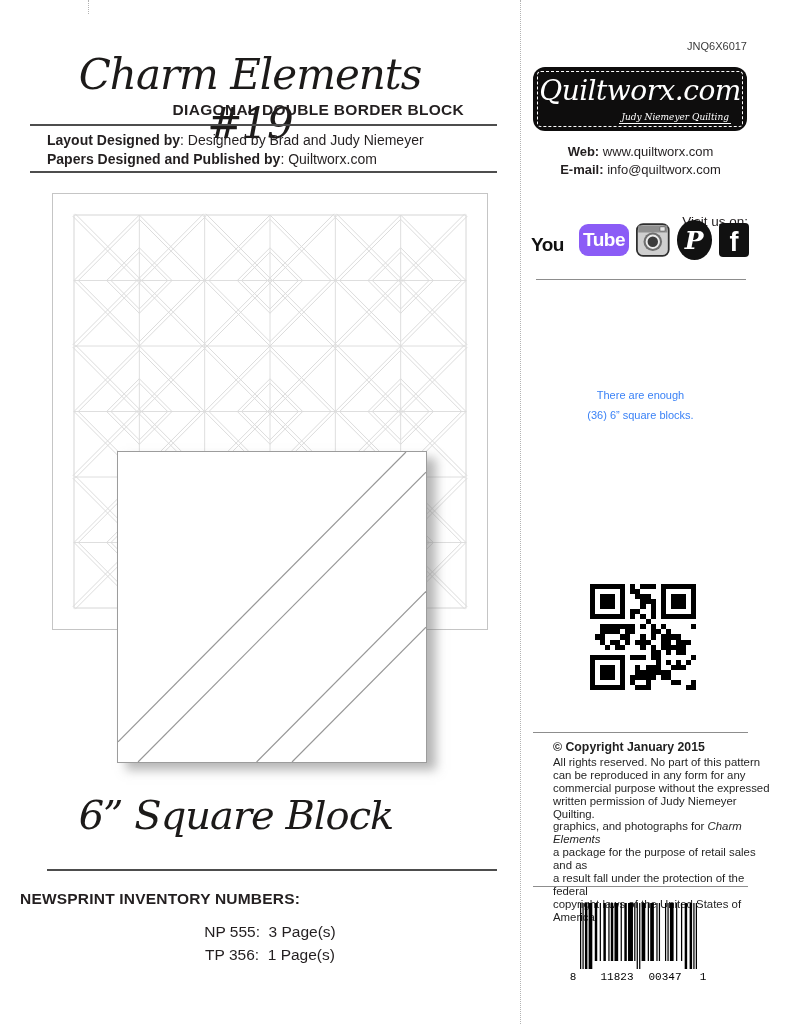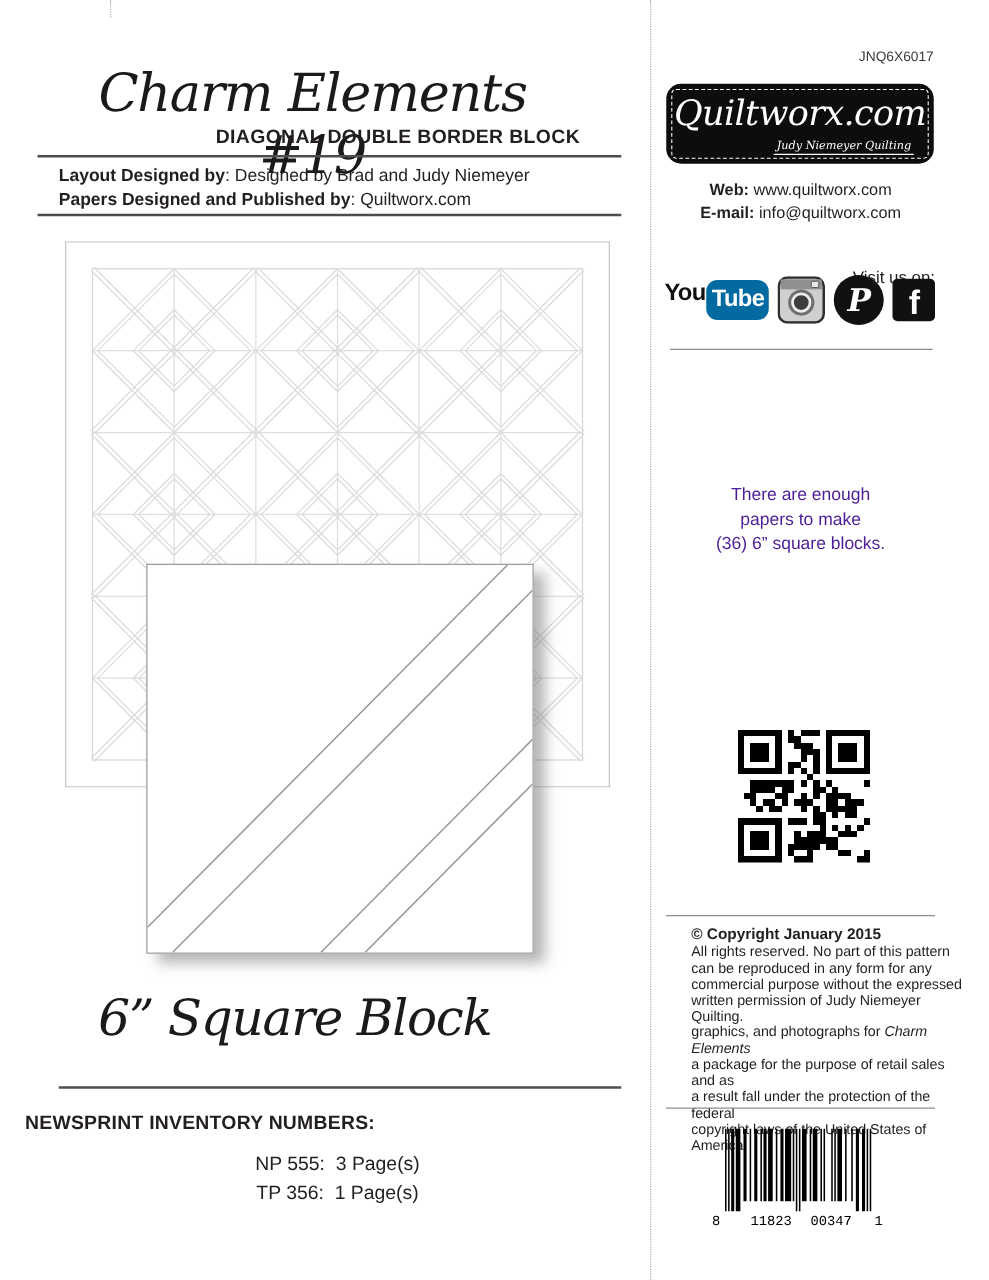--- a/index.html
+++ b/index.html
@@ -51,31 +51,31 @@
     color:#ffffff; font-size:28px; letter-spacing:-.5px;
   }
   .logo-tagline {
     position:absolute; right:16px; bottom:7px; color:#ffffff; font-size:9px;
     font-family:"DejaVu Serif", serif; font-style:italic;
     border-bottom:1px solid #ffffff; padding:0 2px 1px 2px;
   }
   .contact { left:533px; top:143px; width:215px; text-align:center; font-size:13px; line-height:18px; }
   .visit   { left:533px; top:214px; width:215px; text-align:right; font-size:13.5px; }
   .social  { left:531px; top:219px; width:218px; height:42px; display:flex; align-items:center; justify-content:center; gap:7px; }
-  .yt { display:flex; align-items:flex-start; gap:1px; cursor:pointer; }
+  .yt { display:flex; align-items:flex-end; gap:15px; cursor:pointer; }
   .yt-you { font-weight:bold; font-size:19px; color:#111; letter-spacing:-.5px; }
-  .yt-tube { width:50px; height:32px; background:#0369a1; border-radius:9px; color:#fff; font-weight:bold;
+  .yt-tube { width:50px; height:32px; background:#8b5cf6; border-radius:9px; color:#fff; font-weight:bold;
              font-size:19px; display:flex; align-items:center; justify-content:center; letter-spacing:-.5px; }
   .ig, .pin, .fb { cursor:pointer; }
   .pin { width:40px; height:40px; border-radius:50%; background:#111; color:#fff; display:flex; align-items:center; justify-content:center;
          font-family:"DejaVu Serif", serif; font-style:italic; font-weight:bold; font-size:25px; }
   .fb  { width:34px; height:34px; border-radius:4px; background:#111; color:#fff; font-weight:bold; font-size:27px;
          display:flex; align-items:flex-end; justify-content:center; line-height:30px; font-family:"Liberation Sans",sans-serif; }
   .soc-rule { left:536px; top:279px; width:210px; }
-  .papers-note { left:533px; top:386px; width:215px; text-align:center; font-size:14px; line-height:19.5px; color:#4c1d95; }
+  .papers-note { left:533px; top:386px; width:215px; text-align:center; font-size:11px; line-height:19.5px; color:#3b82f6; }
   .qr { left:590px; top:584px; }
   .cp-rule-top { left:533px; top:732px; width:215px; }
   .copyright { left:533px; top:741px; width:217px; font-size:11.4px; line-height:12.9px; color:#1f1f1f;margin-left:20px; }
   .copyright .cp-title { font-weight:bold; font-size:12.3px; margin-bottom:2px; }
   .copyright i { font-style:italic; }
   .cp-rule-bot { left:533px; top:886px; width:215px; }
   .barcode { left:563px; top:901px; }
 </style>
 </head>
 <body>
@@ -231,21 +231,20 @@
       </div>
     <div class="fb">
         <span>f</span>
       </div>
   </div>
 
   <div class="abs soc-rule rule-mid"></div>
 
   <div class="abs papers-note">
     <div>There are enough</div>
-    <div>papers to make</div>
     <div>(36) 6” square blocks.</div>
   </div>
 
   <svg class="abs qr" id="qr-svg" width="106" height="106" viewBox="0 0 21 21" style="shape-rendering:crispEdges">
       <rect x="0" y="0" width="1" height="1" fill="#000"></rect>
       <rect x="1" y="0" width="1" height="1" fill="#000"></rect>
       <rect x="2" y="0" width="1" height="1" fill="#000"></rect>
       <rect x="3" y="0" width="1" height="1" fill="#000"></rect>
       <rect x="4" y="0" width="1" height="1" fill="#000"></rect>
       <rect x="5" y="0" width="1" height="1" fill="#000"></rect>

